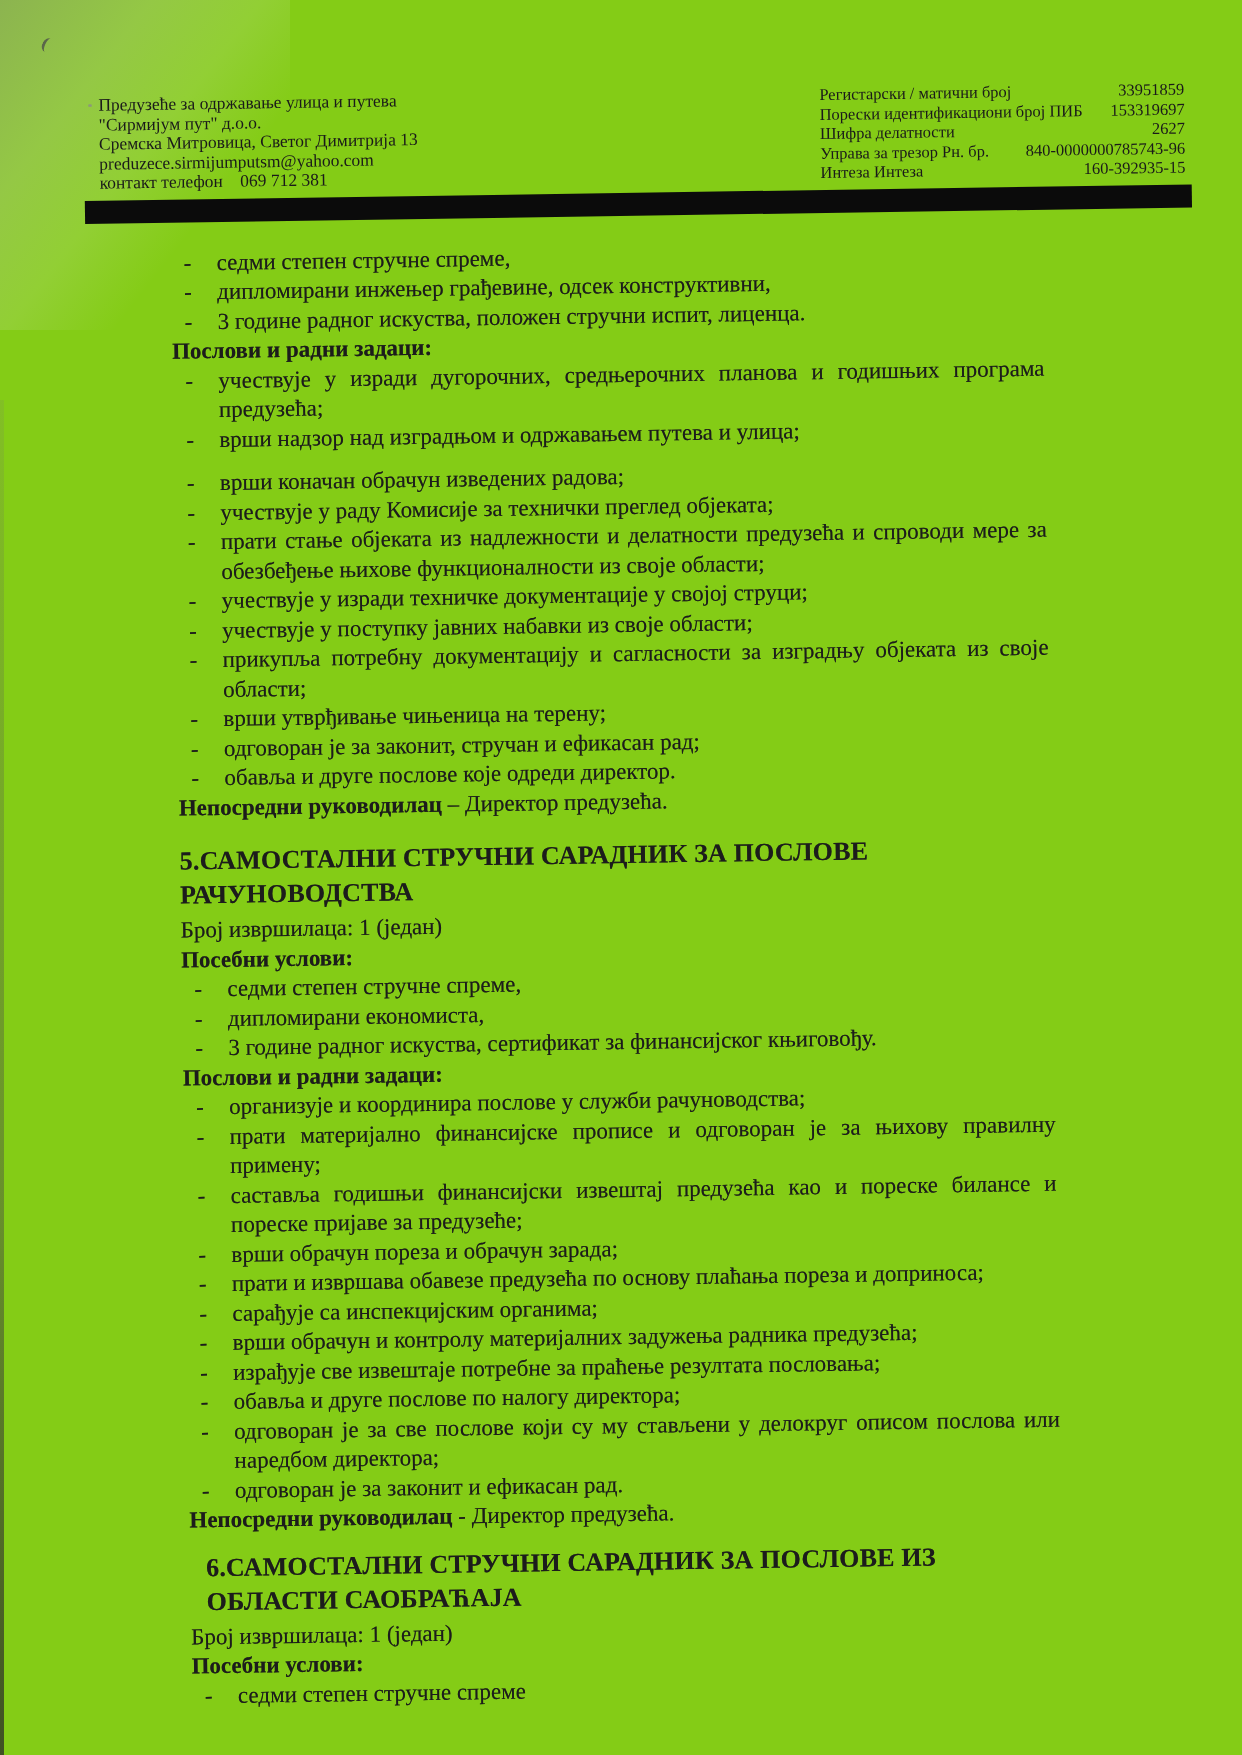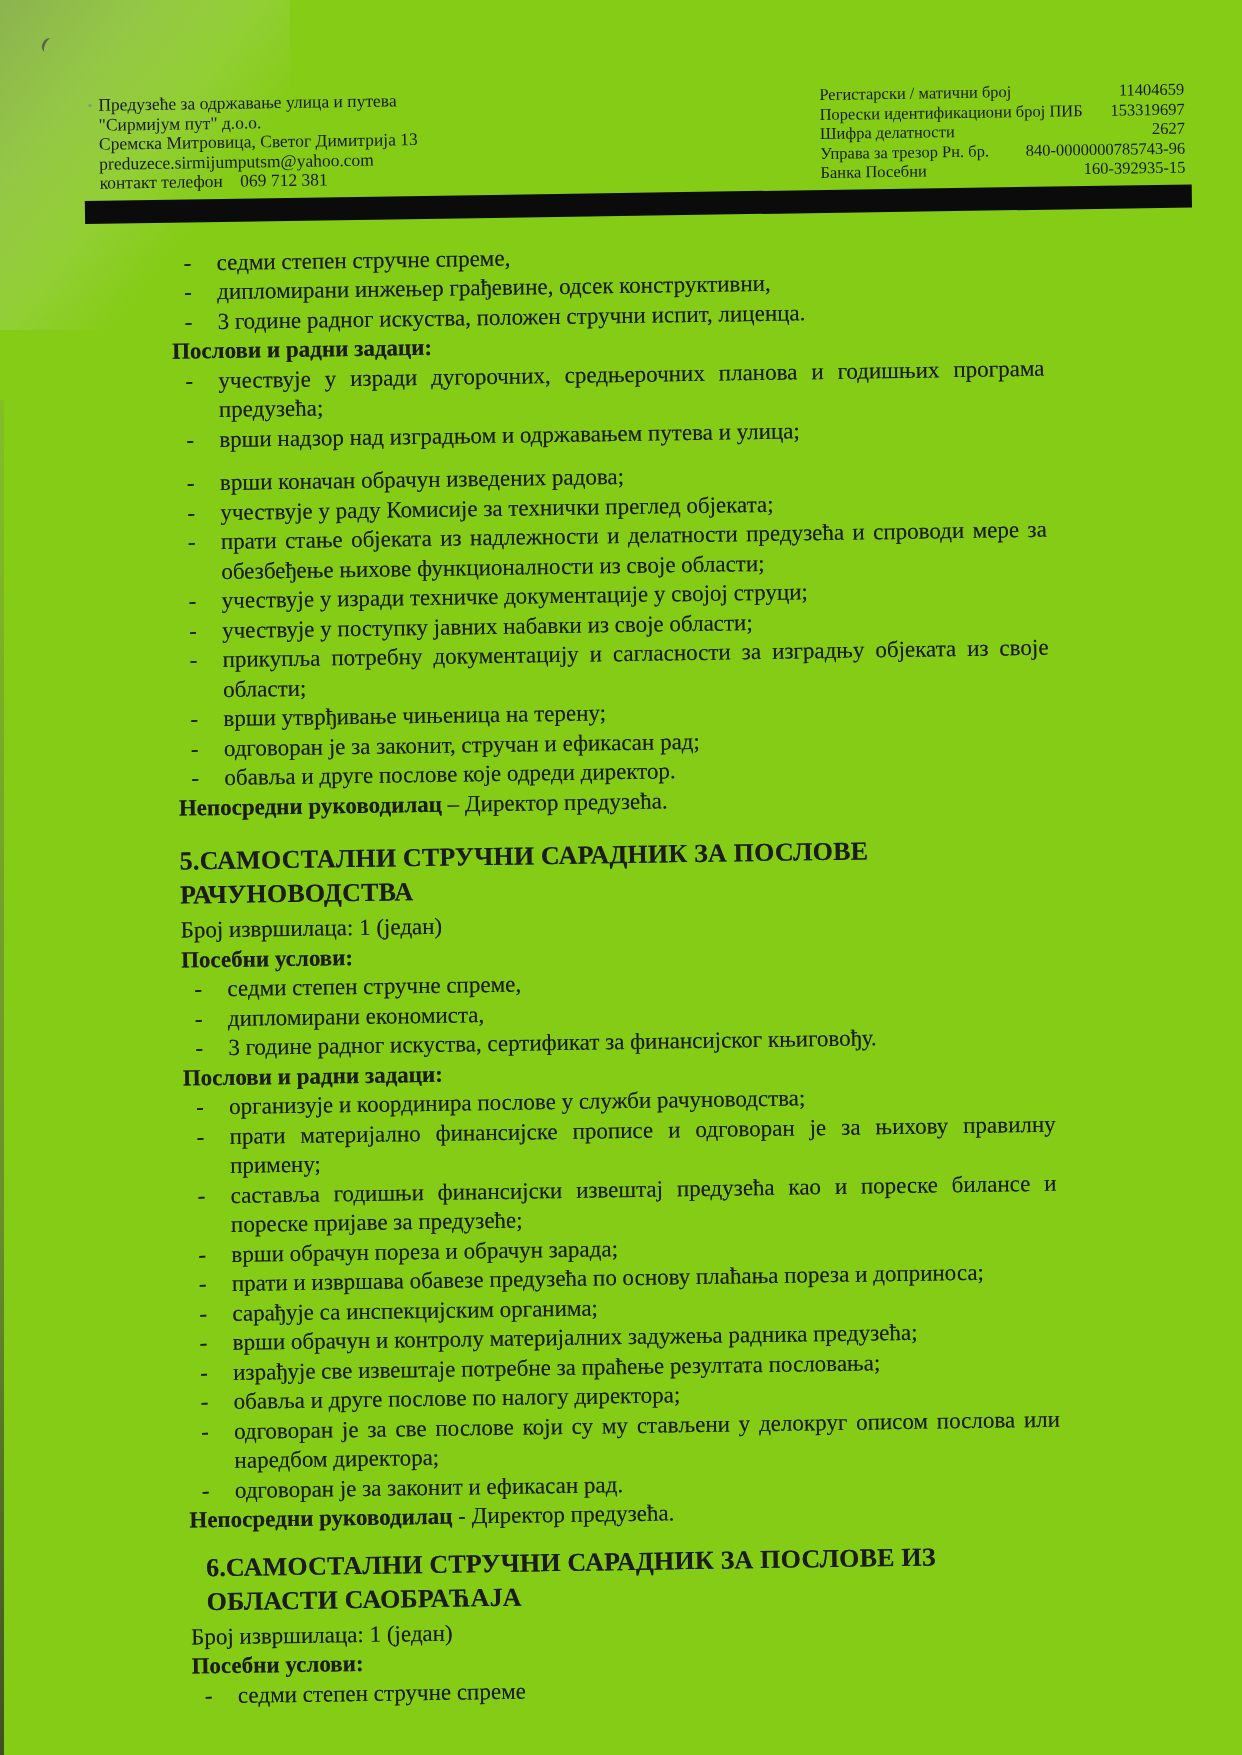--- a/index.html
+++ b/index.html
@@ -62,36 +62,36 @@
       <div class="lh-left" id="lh-left">
           <div>Предузеће за одржавање улица и путева</div>
           <div>"Сирмијум пут" д.о.о.</div>
           <div>Сремска Митровица, Светог Димитрија 13</div>
           <div>preduzece.sirmijumputsm@yahoo.com</div>
           <div>контакт телефон&nbsp;&nbsp;&nbsp;&nbsp;069 712 381</div>
         </div>
       <div class="lh-right" id="lh-right">
           <div class="lh-row">
             <span class="lbl">Регистарски / матични број</span>
-            <span class="val">11404659</span>
+            <span class="val">33951859</span>
           </div>
           <div class="lh-row">
             <span class="lbl">Порески идентификациони број ПИБ</span>
             <span class="val">153319697</span>
           </div>
           <div class="lh-row">
             <span class="lbl">Шифра делатности</span>
             <span class="val">2627</span>
           </div>
           <div class="lh-row">
             <span class="lbl">Управа за трезор Рн. бр.</span>
             <span class="val">840-0000000785743-96</span>
           </div>
           <div class="lh-row">
-            <span class="lbl">Банка Посебни</span>
+            <span class="lbl">Интеза Интеза</span>
             <span class="val">160-392935-15</span>
           </div>
         </div>
     </div>
     <div class="bar"></div>
     <div class="content" id="content">
         <ul class="blist">
           <li><span class="dash">-</span><span class="txt">седми степен стручне спреме,</span></li>
           <li><span class="dash">-</span><span class="txt">дипломирани инжењер грађевине, одсек конструктивни,</span></li>
           <li><span class="dash">-</span><span class="txt">3 године радног искуства, положен стручни испит, лиценца.</span></li>

